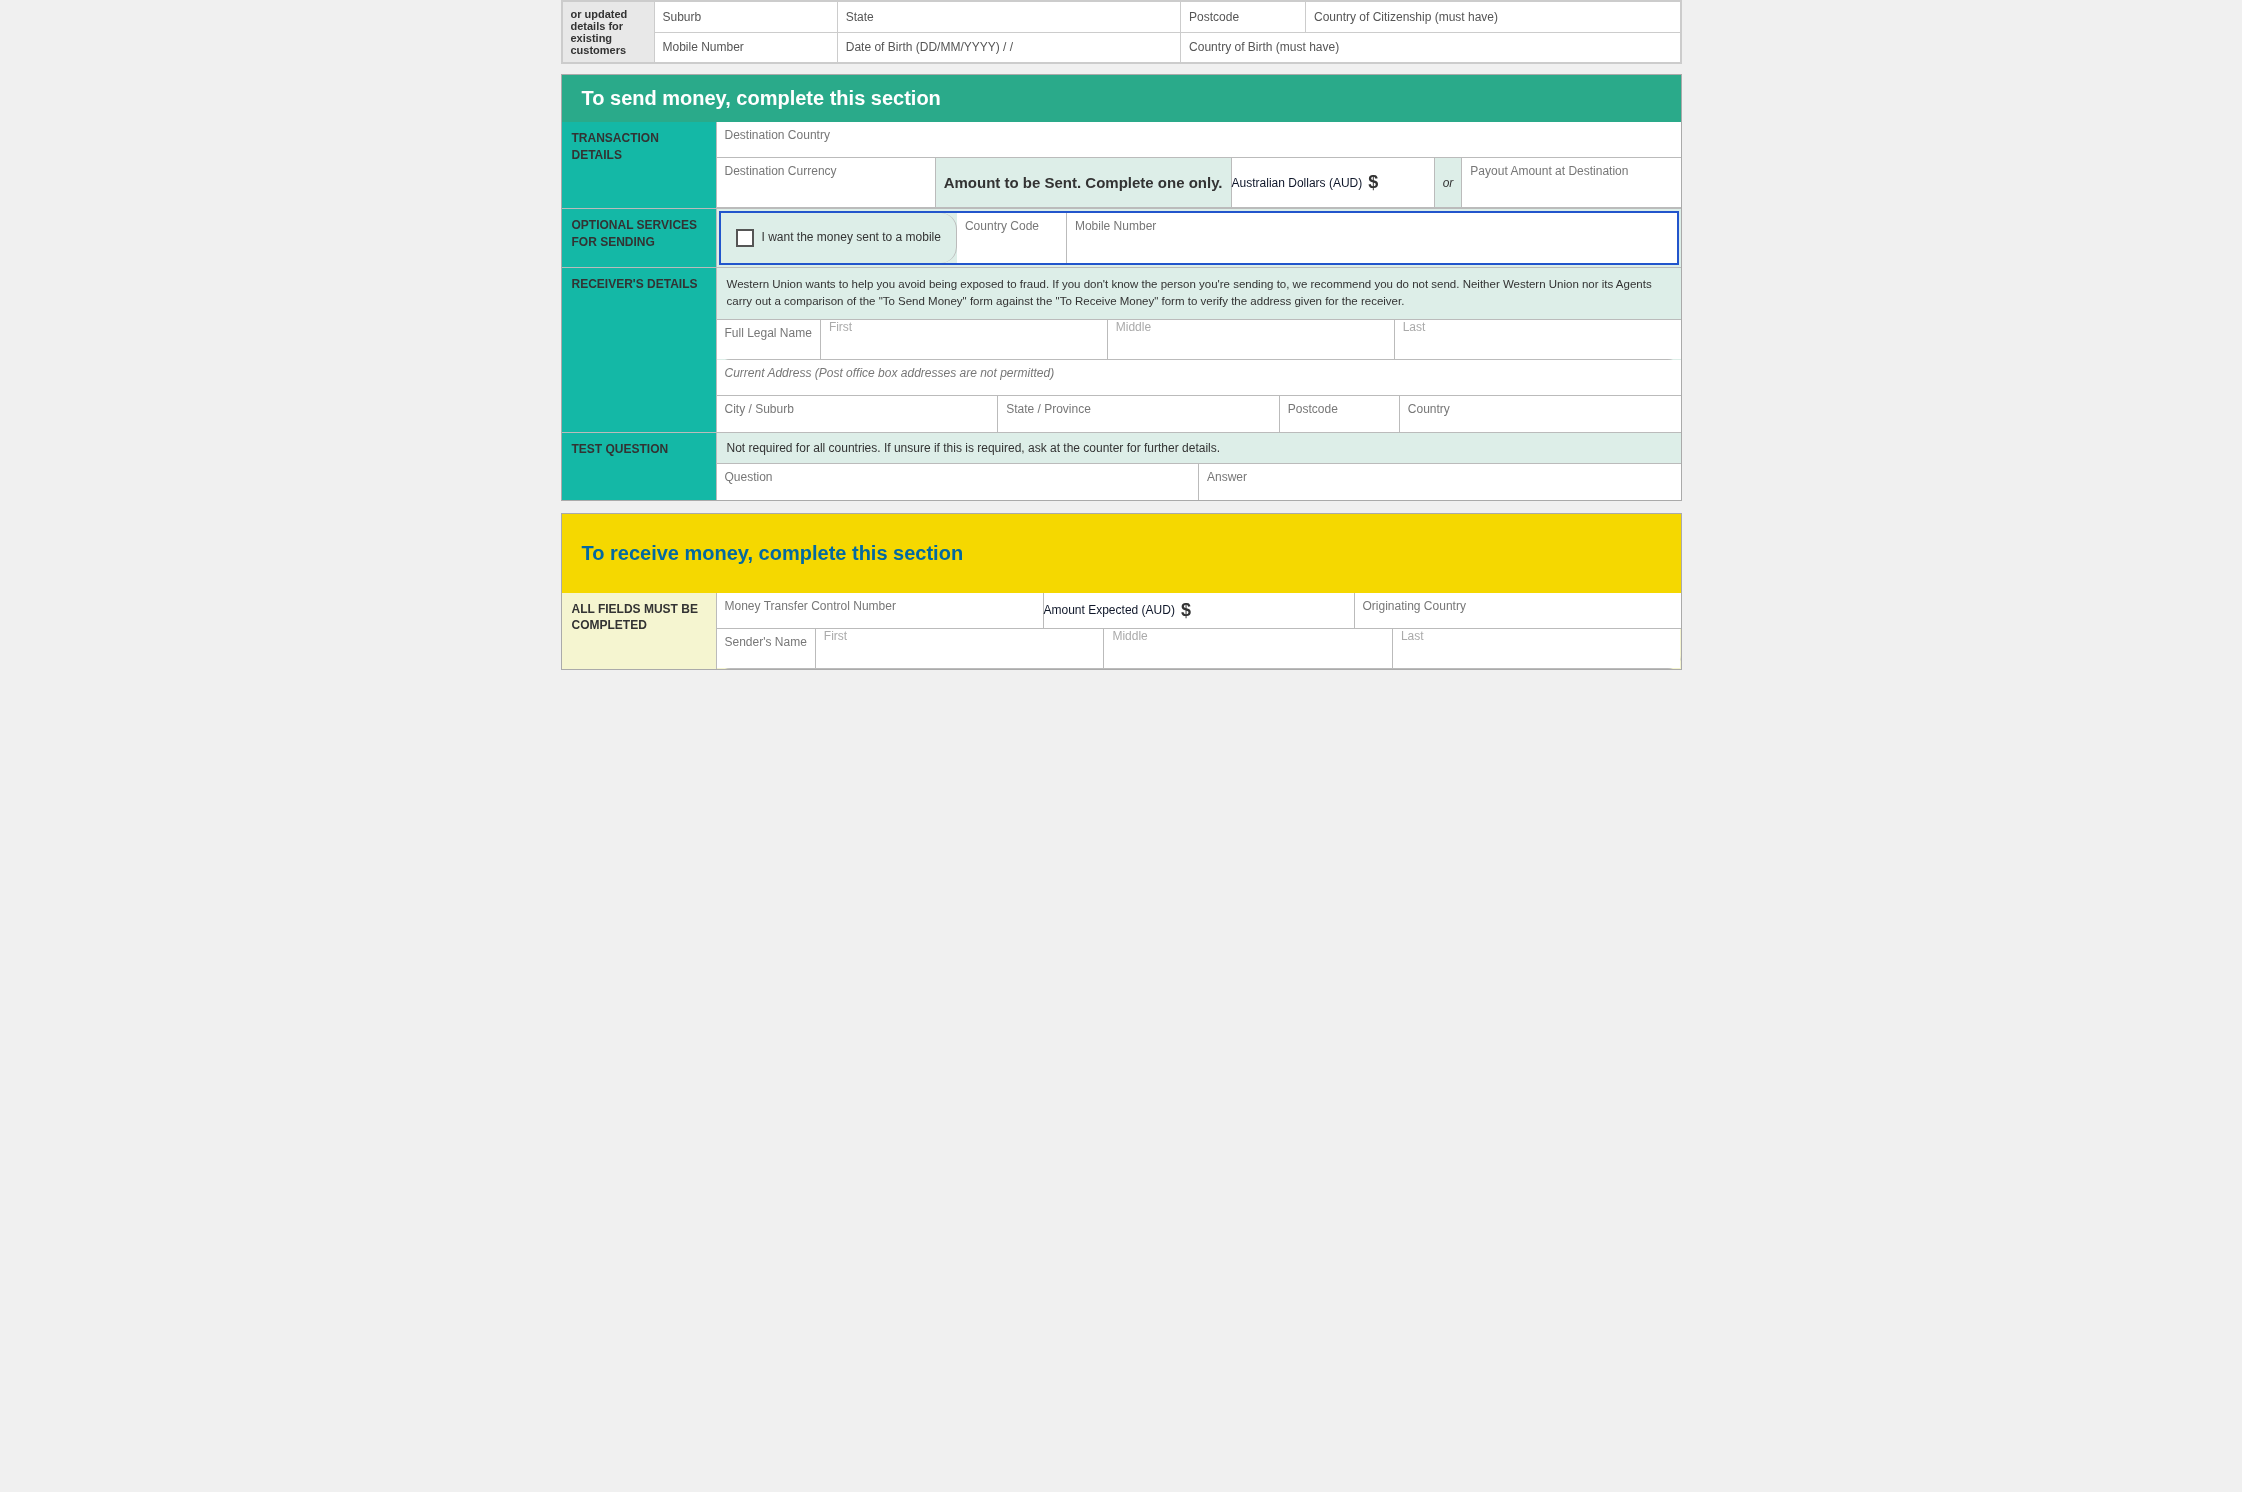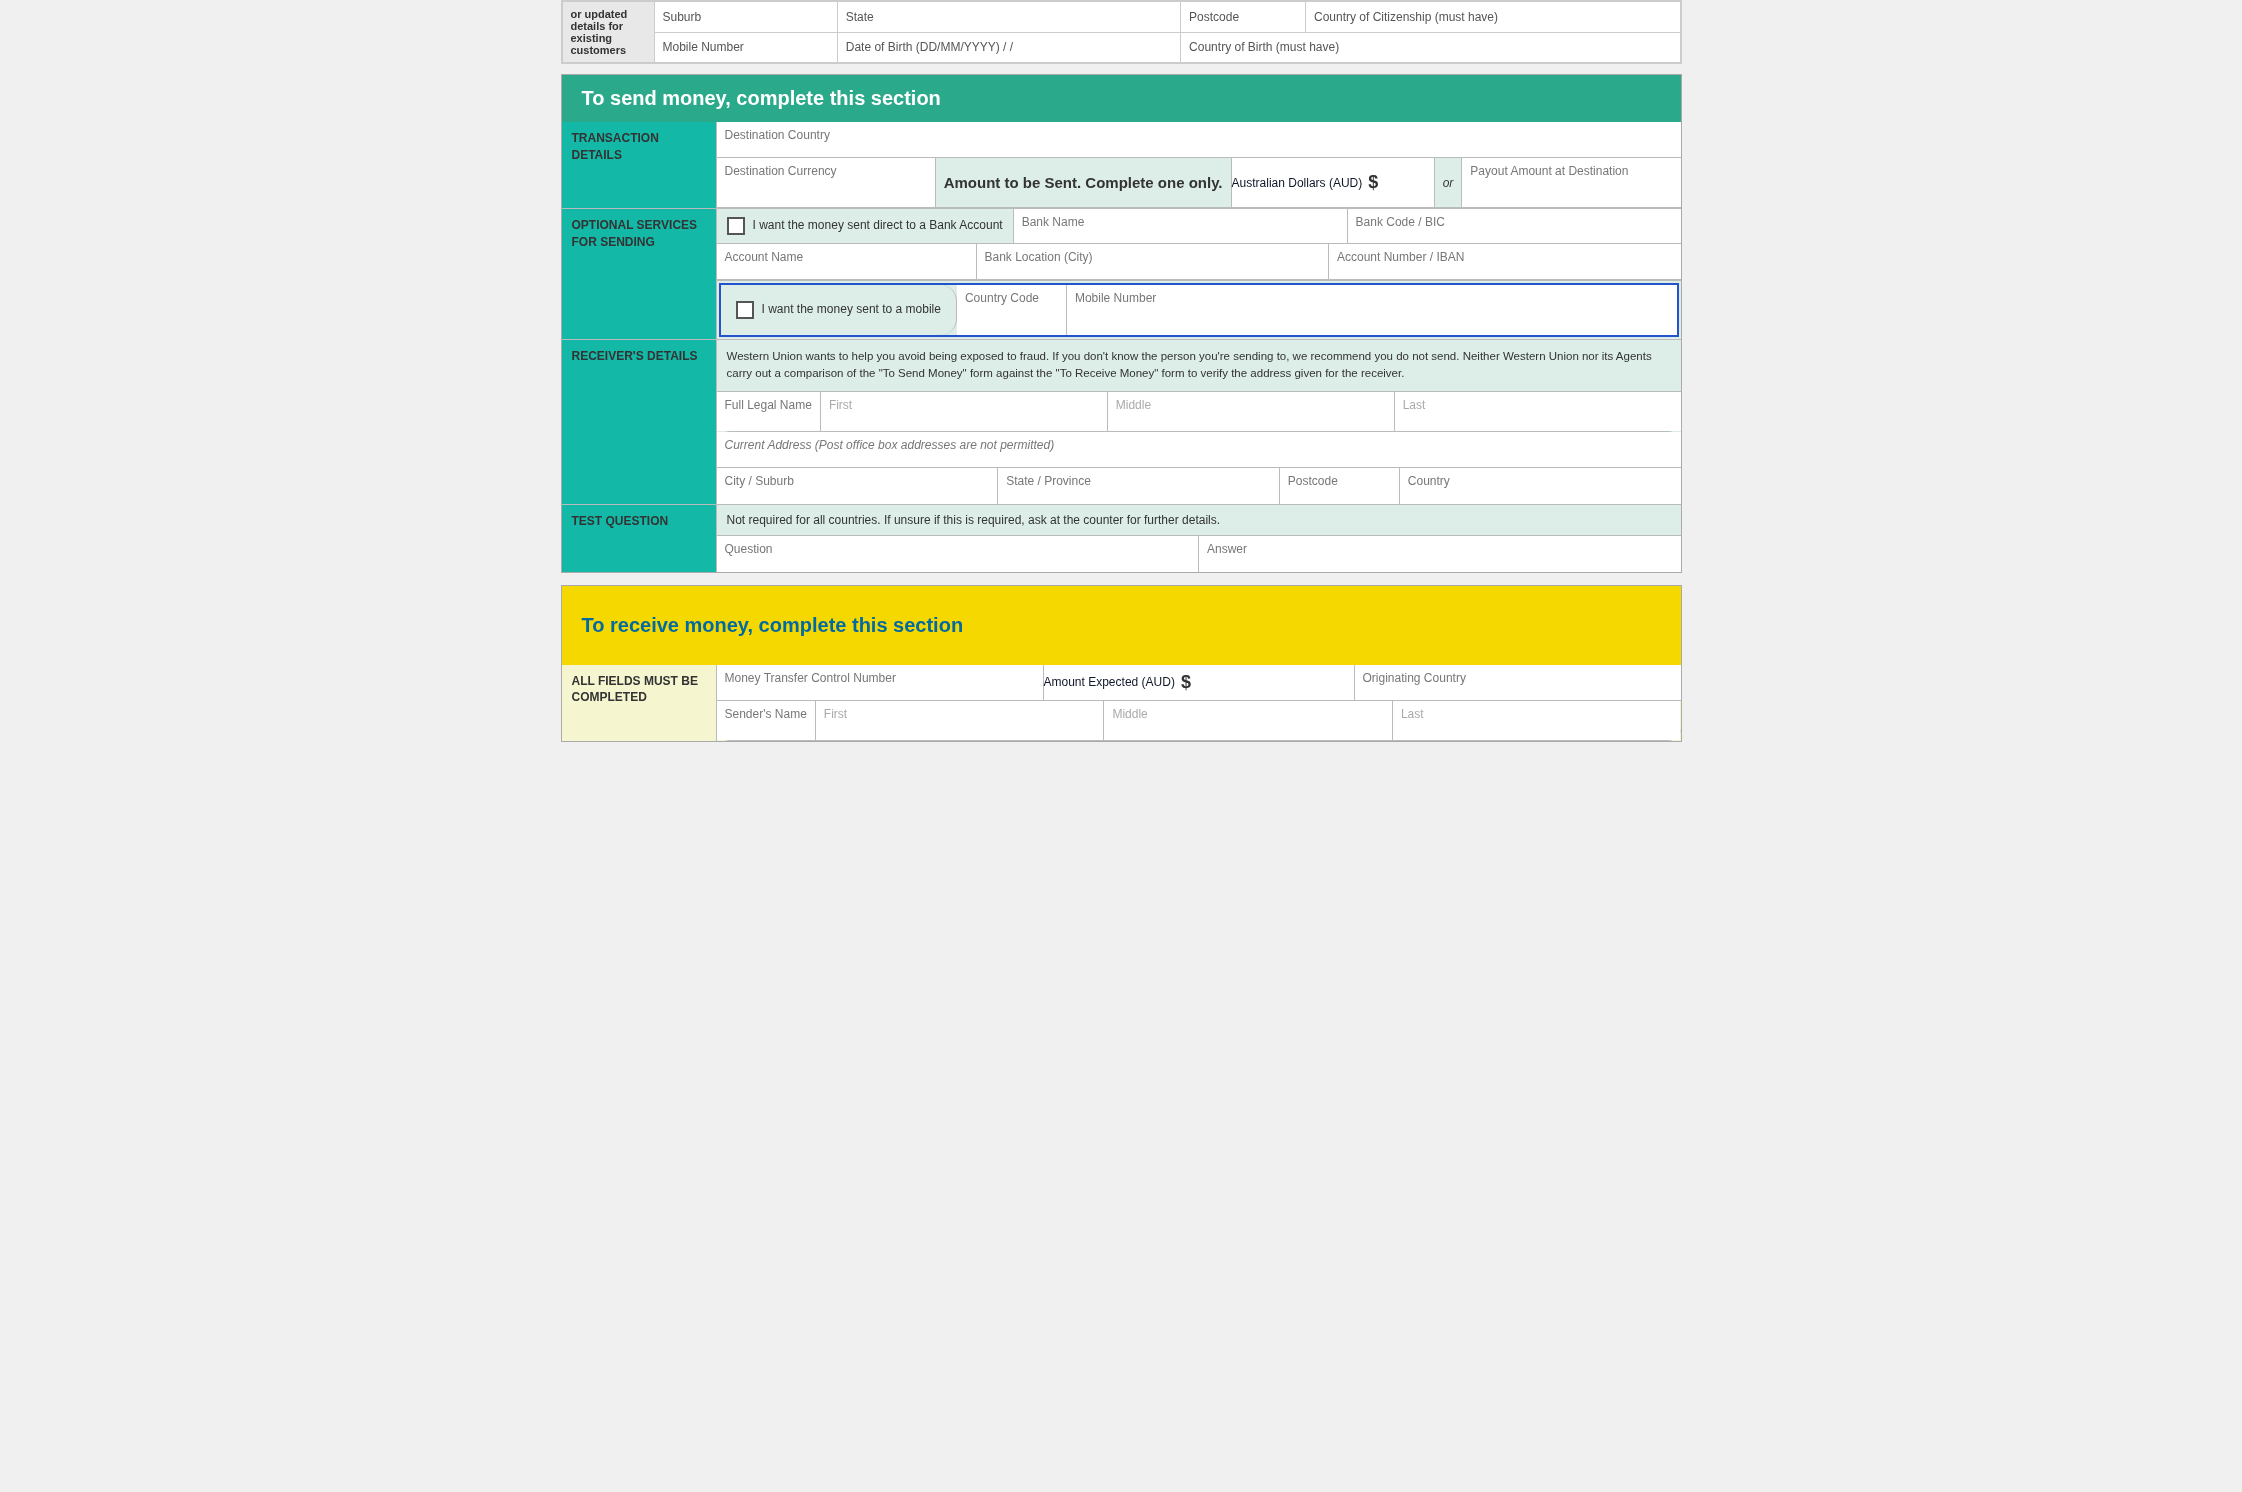--- a/index.html
+++ b/index.html
@@ -263,21 +263,21 @@
       padding: 6px 8px;
       background: white;
       border-right: 1px solid #bbb;
       white-space: nowrap;
       display: flex;
       align-items: flex-start;
     }
     .name-section {
       flex: 1;
       background: white;
-      padding: 6px 8px;
+      padding: 0 8px;
       color: #aaa;
       font-size: 12px;
       border-right: 1px solid #bbb;
       display: flex;
       align-items: flex-start;
     }
     .name-section:last-child { border-right: none; }
 
     
     .address-field {
@@ -365,37 +365,20 @@
             <div class="field">Payout Amount at Destination</div>
           </div>
 
         </div>
       </div>
 
       <div class="form-row">
         <div class="row-label">OPTIONAL SERVICES FOR SENDING</div>
         <div class="optional-services-content">
 
-          <div class="bank-fields-section">
-
-            <div style="display:flex; border-bottom: 1px solid #bbb; background:#ddeee8; align-items:stretch;">
-              <div class="checkbox-row" style="min-width:260px; border-right:1px solid #bbb;">
-                <div class="checkbox-box"></div>
-                <span class="checkbox-label">I want the money sent direct to a Bank Account</span>
-              </div>
-              <div class="field">Bank Name</div>
-              <div class="field">Bank Code / BIC</div>
-            </div>
-
-            <div style="display:flex; border-bottom:1px solid #bbb; min-height:36px;">
-              <div class="field" style="max-width:260px; border-right:1px solid #bbb;">Account Name</div>
-              <div class="field">Bank Location (City)</div>
-              <div class="field">Account Number / IBAN</div>
-            </div>
-          </div>
 
           <div class="mobile-section">
             <div class="mobile-row">
               <div class="mobile-checkbox-area">
                 <div class="checkbox-box"></div>
                 <span class="checkbox-label">I want the money sent to a mobile</span>
               </div>
               <div class="mobile-fields">
                 <div class="country-code-field">Country Code</div>
                 <div class="mobile-number-field">Mobile Number</div>

